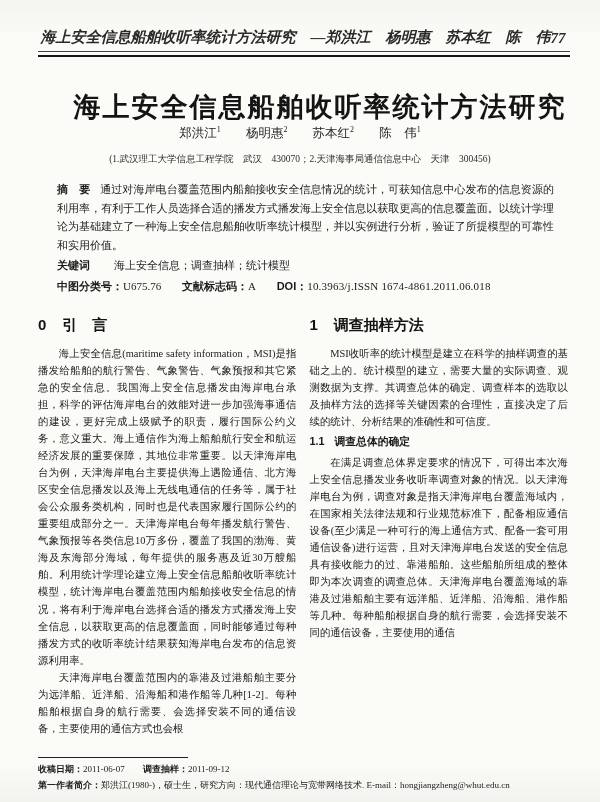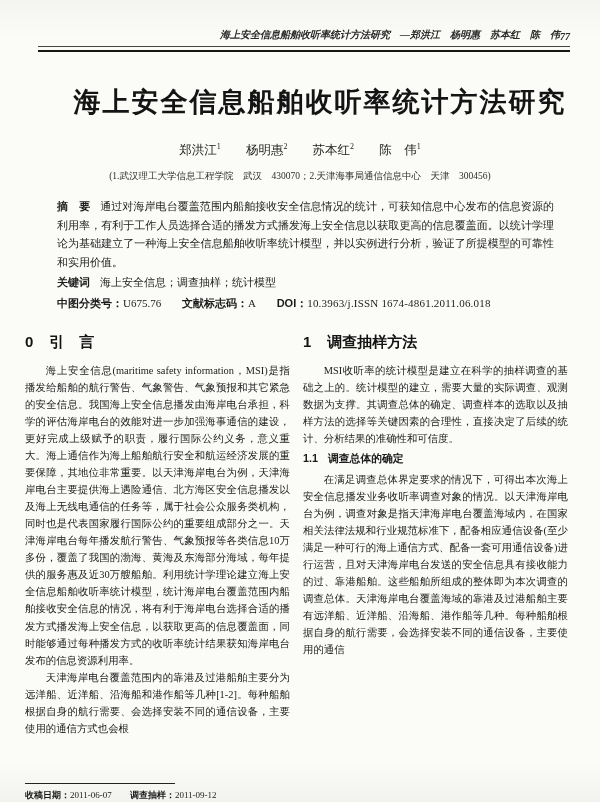--- a/index.html
+++ b/index.html
@@ -12,73 +12,72 @@
     font-family: "Liberation Serif", serif;
     position: relative;
     overflow: hidden;
     display: flex;
     flex-direction: column;
   }
   
   .running-head {
     margin: 28px 30px 0 36px;
     display: flex;
-    justify-content: flex-end;
+    justify-content: center;
     align-items: flex-end;
-    font-size: 10px;
+    font-size: 15px;
     font-style: italic;
     font-weight: bold;
     color: #2a2a2a;
   }
   .head-rules { margin: 4px 30px 0 38px; }
   .rule-thin  { border-top: 1px solid #444; }
   .rule-thick { border-top: 2.5px solid #161616; margin-top: 3px; }
 
   
   .title {
     margin-top: 32px;
     text-align: center;
     font-size: 27px;
     font-weight: bold;
     letter-spacing: 2px;
     color: #141414;
     margin-left: 40px;
   }
   .authors {
-    margin-top: 22px;
     text-align: center;
     font-size: 12.5px;
     color: #222;
   }
   .authors .author { margin: 0 11px; }
   .authors sup { font-size: 8px; }
   .affiliation {
     margin-top: 11px;
     text-align: center;
     font-size: 9.5px;
     color: #2c2c2c;
   }
 
   
   .front { margin: 14px 46px 0 57px; font-size: 11px; line-height: 1.68; }
   .front .lbl { font-family: "Liberation Sans", sans-serif; font-weight: bold; }
   .abstract { text-align: justify; }
   .abstract .lbl { margin-right: 10px; }
   .keywords { margin-top: 2px; }
-  .keywords .lbl { margin-right: 10px; }
+  .keywords .lbl { margin-right: 24px; }
   .meta-line { margin-top: 2px; }
   .meta-line .seg { margin-right: 18px; }
   .meta-line .doi-val { letter-spacing: 0.2px; }
 
   
   .columns {
     flex: 1;
     display: flex;
     gap: 13px;
-    margin: 10px 32px 0 25px;
+    margin: 10px 32px 0 38px;
     overflow: hidden;
   }
   .col {
     flex: 1;
     display: flex;
     flex-direction: column;
     font-size: 10.4px;
     line-height: 1.64;
     text-align: justify;
   }
@@ -165,14 +164,17 @@
 
     <div class="col">
       <h2 class="sec-head"><span class="sec-no">1</span><span>调查抽样方法</span></h2>
       <p class="para">MSI收听率的统计模型是建立在科学的抽样调查的基础之上的。统计模型的建立，需要大量的实际调查、观测数据为支撑。其调查总体的确定、调查样本的选取以及抽样方法的选择等关键因素的合理性，直接决定了后续的统计、分析结果的准确性和可信度。</p>
       <h3 class="sub-head"><span class="sec-no">1.1</span><span>调查总体的确定</span></h3>
       <p class="para">在满足调查总体界定要求的情况下，可得出本次海上安全信息播发业务收听率调查对象的情况。以天津海岸电台为例，调查对象是指天津海岸电台覆盖海域内，在国家相关法律法规和行业规范标准下，配备相应通信设备(至少满足一种可行的海上通信方式、配备一套可用通信设备)进行运营，且对天津海岸电台发送的安全信息具有接收能力的过、靠港船舶。这些船舶所组成的整体即为本次调查的调查总体。天津海岸电台覆盖海域的靠港及过港船舶主要有远洋船、近洋船、沿海船、港作船等几种。每种船舶根据自身的航行需要，会选择安装不同的通信设备，主要使用的通信</p>
     </div>
 
   </div>
 
+  <div class="bio-line">
+    <span class="foot-lbl">第一作者简介：</span><span>郑洪江(1980-)，硕士生，研究方向：现代通信理论与宽带网络技术. E-mail：hongjiangzheng@whut.edu.cn</span>
+  </div>
 
 </div>
 
 </body></html>

